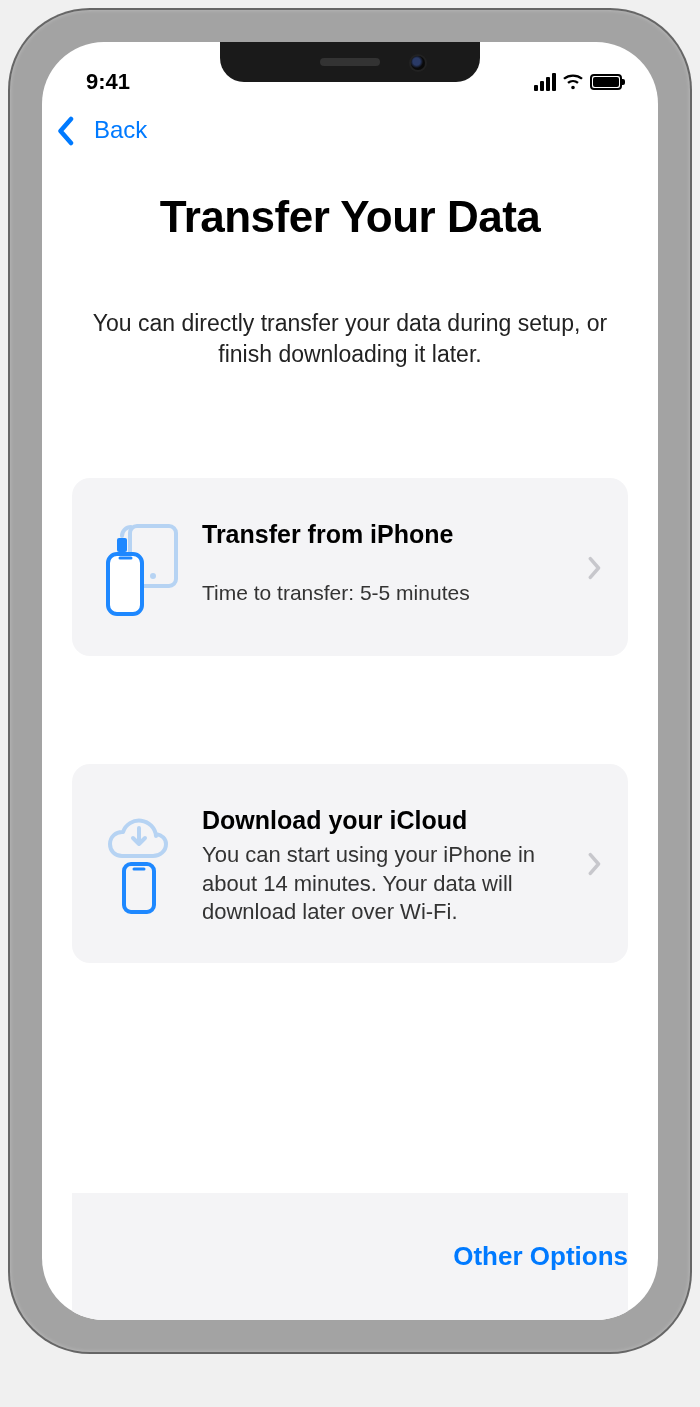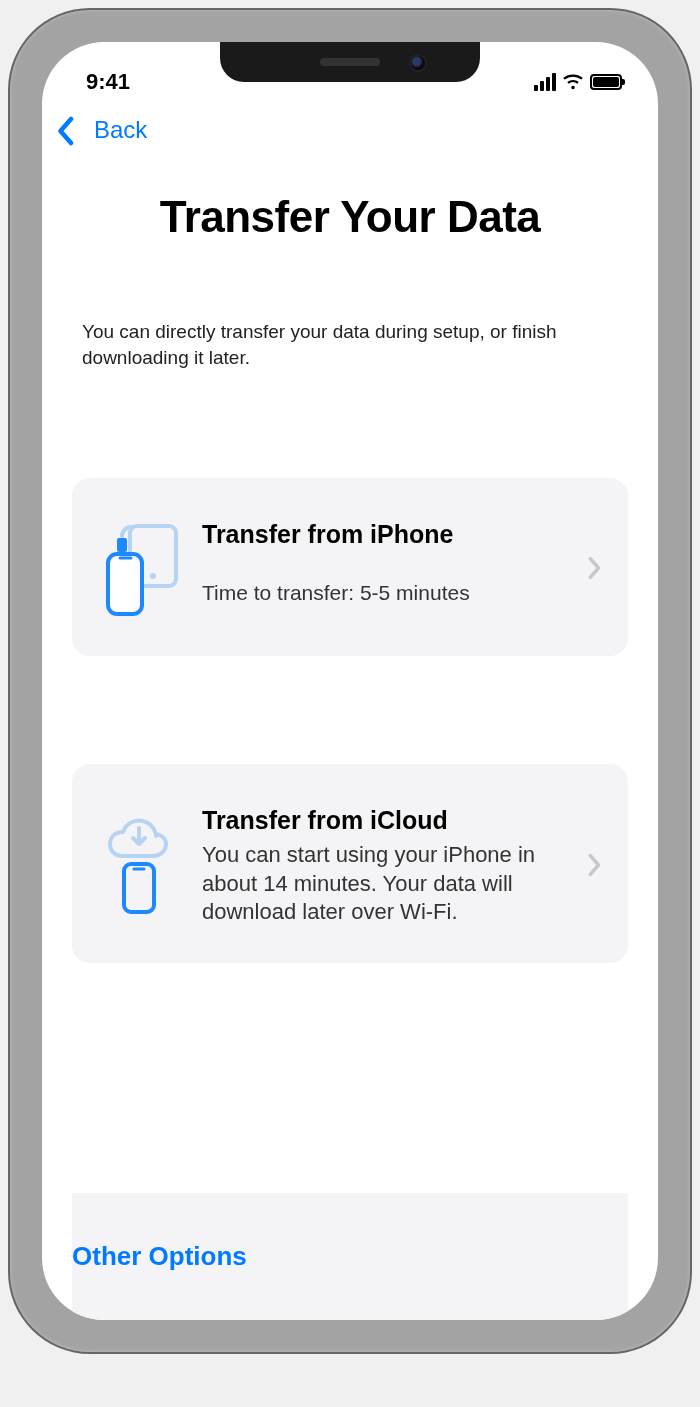--- a/index.html
+++ b/index.html
@@ -94,23 +94,22 @@
     
     .content {
       flex:1; display:flex; flex-direction:column;
       padding: 36px 30px 0 30px; overflow:hidden;gap:44px;
     }
     .title {
       font-size:44px; font-weight:800; text-align:center; letter-spacing:-.5px;
       margin-bottom:22px;
     }
     .subtitle {
-      font-size:19px; color:#222; line-height:1.35;
+      font-size:23px; text-align:center; color:#222; line-height:1.35;
       padding: 0 10px;
-      margin-top: 11px;
     }
     .card {
       background:#f4f4f6; border-radius:18px;
       padding: 42px 26px 36px 26px;
       display:flex; align-items:flex-start; gap:22px;
       cursor:pointer;
       justify-content:space-between;
     }
     .card:first-of-type{ margin-top:64px;}
     .card + .card { margin-top:64px;}
@@ -128,21 +127,21 @@
       font-size:21px; color:#333; margin-top:32px;
     }
     .chevron {
       align-self:center; color:#c7c7cc; flex-shrink:0; padding-left:6px;
     }
     .chevron svg{ width:14px; height:24px; }
     
     .footer {
       background:#f4f4f6;
       padding: 48px 0 48px 0;
-      text-align:left;
+      text-align:right;
       margin-top:auto;
     }
     .footer-link {
       color:#007aff; font-size:26px; font-weight:700; cursor:pointer;
     }
   </style>
 </head>
 <body>
 
 <div class="phone-frame">
@@ -209,21 +208,21 @@
       <div class="card">
         <div class="icon-wrap">
           <svg width="82" height="110" viewBox="0 0 82 110">
             <path d="M58 30a17 17 0 00-33-4 12 12 0 00-13 12c0 7 5 12 12 12h31c7 0 13-5 13-12 0-5-4-9-10-10z" fill="none" stroke="#b6d3f3" stroke-width="4" stroke-linejoin="round"></path>
             <path d="M41 22v16m0 0l-6-6m6 6l6-6" fill="none" stroke="#b6d3f3" stroke-width="4" stroke-linecap="round" stroke-linejoin="round"></path>
             <rect x="26" y="58" width="30" height="48" rx="7" fill="none" stroke="#1e88ff" stroke-width="4"></rect>
             <line x1="36" y1="63" x2="46" y2="63" stroke="#1e88ff" stroke-width="3" stroke-linecap="round"></line>
           </svg>
         </div>
         <div class="card-body">
-          <div class="card-title">Transfer from iCloud</div>
+          <div class="card-title">Download your iCloud</div>
           <div class="card-desc">You can start using your iPhone in about 14 minutes. Your data will download later over Wi-Fi.</div>
         </div>
         <div class="chevron">
           <svg viewBox="0 0 12 20">
               <path fill="none" stroke="#c7c7cc" stroke-width="3" stroke-linecap="round" stroke-linejoin="round" d="M2 2l7 8-7 8"></path>
             </svg>
         </div>
       </div>
 
       <div class="footer">

